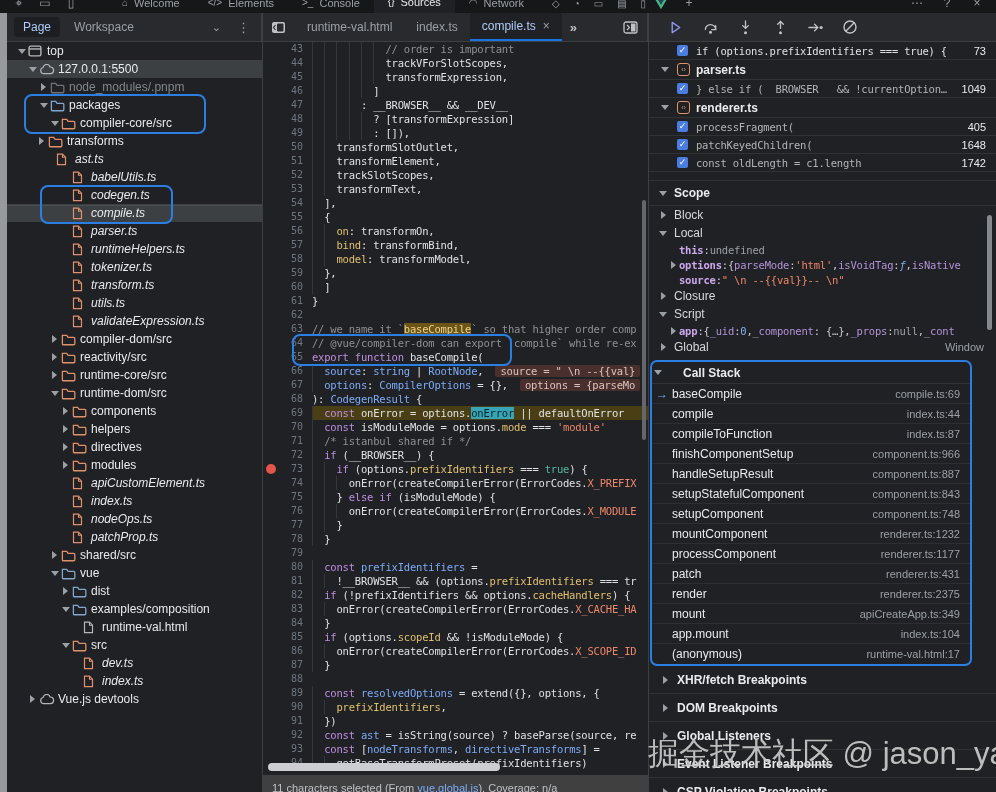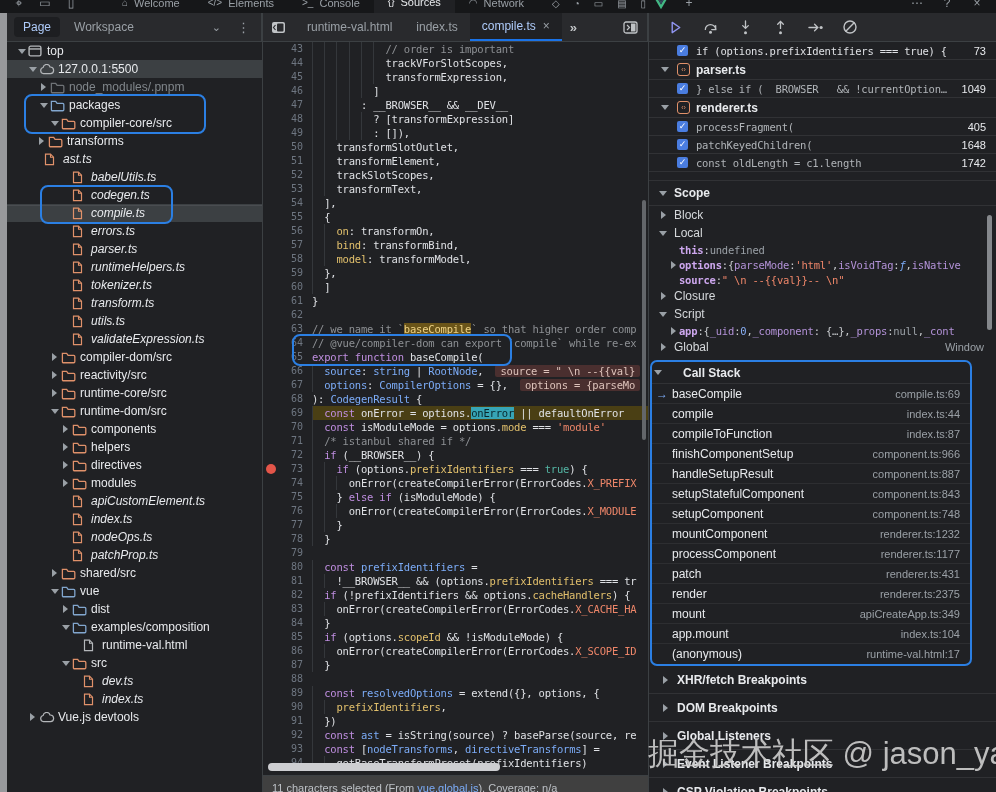--- a/index.html
+++ b/index.html
@@ -300,21 +300,21 @@
         <span class="arr closed">
           <i></i>
         </span>
         <span class="ticon2">
           <svg width="15" height="13" viewBox="0 0 14 12">
             <path d="M1.3 2.2 h4 l1.3 1.8 h5.3 a1 1 0 0 1 1 1 v4.9 a1 1 0 0 1 -1 1 H2.3 a1 1 0 0 1 -1-1 z" fill="none" stroke="#e0916a" stroke-width="1.2"></path>
           </svg>
         </span>
         <span class="tlabel">transforms</span>
       </div>
-      <div class="trow" style="padding-left: 24px;">
+      <div class="trow" style="padding-left: 36px;">
         <span class="arr "></span>
         <span class="ticon2">
           <svg width="11" height="13" viewBox="0 0 11 13">
             <path d="M1.5 1.2 h5 l3 3 v7.5 h-8 z" fill="none" stroke="#e0916a" stroke-width="1.2"></path>
             <path d="M6.5 1.2 v3 h3" fill="none" stroke="#e0916a" stroke-width="1.1"></path>
           </svg>
         </span>
         <span class="tlabel it">ast.ts</span>
       </div>
       <div class="trow" style="padding-left: 52px;">
@@ -339,30 +339,20 @@
       </div>
       <div class="trow sel" style="padding-left: 52px;">
         <span class="arr "></span>
         <span class="ticon2">
           <svg width="11" height="13" viewBox="0 0 11 13">
             <path d="M1.5 1.2 h5 l3 3 v7.5 h-8 z" fill="none" stroke="#e0916a" stroke-width="1.2"></path>
             <path d="M6.5 1.2 v3 h3" fill="none" stroke="#e0916a" stroke-width="1.1"></path>
           </svg>
         </span>
         <span class="tlabel it">compile.ts</span>
-      </div>
-      <div class="trow" style="padding-left: 52px;">
-        <span class="arr "></span>
-        <span class="ticon2">
-          <svg width="11" height="13" viewBox="0 0 11 13">
-            <path d="M1.5 1.2 h5 l3 3 v7.5 h-8 z" fill="none" stroke="#e0916a" stroke-width="1.2"></path>
-            <path d="M6.5 1.2 v3 h3" fill="none" stroke="#e0916a" stroke-width="1.1"></path>
-          </svg>
-        </span>
-        <span class="tlabel it">errors.ts</span>
       </div>
       <div class="trow" style="padding-left: 52px;">
         <span class="arr "></span>
         <span class="ticon2">
           <svg width="11" height="13" viewBox="0 0 11 13">
             <path d="M1.5 1.2 h5 l3 3 v7.5 h-8 z" fill="none" stroke="#e0916a" stroke-width="1.2"></path>
             <path d="M6.5 1.2 v3 h3" fill="none" stroke="#e0916a" stroke-width="1.1"></path>
           </svg>
         </span>
         <span class="tlabel it">parser.ts</span>

